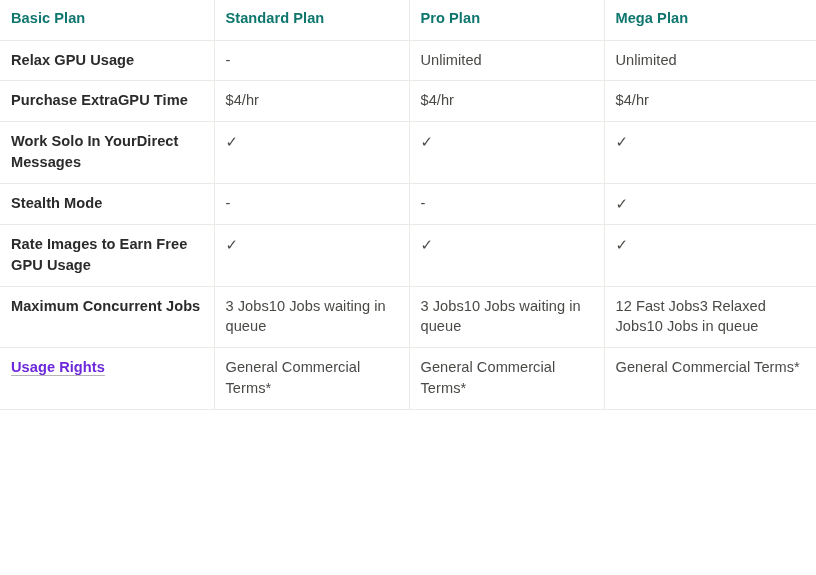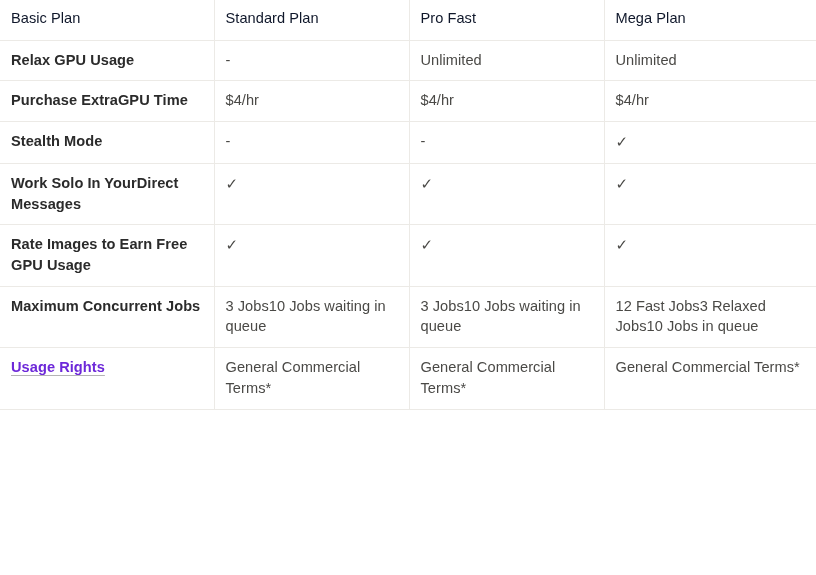--- a/index.html
+++ b/index.html
@@ -49,22 +49,22 @@
   }
 
   
   #pricing-table tr.header-row td {
     font-weight: 700;
     color: #2b2b2b;
     padding-top: 8px;
     padding-bottom: 11px;
   }
   #pricing-table tr.header-row td.plan-name {
-    font-weight: 400;
-    color: #0f172a;
+    font-weight: 700;
+    color: #0f766e;
   }
 
   
   #pricing-table td.value {
     font-weight: 400;
     color: #4a4946;
   }
 
   
   .mark-check {
@@ -94,45 +94,45 @@
   <colgroup>
     <col class="c0">
       <col class="c1">
       <col class="c2">
       <col class="c3">
   </colgroup>
   <tbody>
     <tr class="header-row">
       <td class="plan-name">Basic Plan</td>
       <td class="plan-name">Standard Plan</td>
-      <td class="plan-name">Pro Fast</td>
+      <td class="plan-name">Pro Plan</td>
       <td class="plan-name">Mega Plan</td>
     </tr>
       <tr>
         <td class="feature">Relax GPU Usage</td>
         <td class="value"><span class="mark-dash">-</span></td>
         <td class="value">Unlimited</td>
         <td class="value">Unlimited</td>
       </tr>
       <tr>
         <td class="feature">Purchase ExtraGPU Time</td>
         <td class="value">$4/hr</td>
         <td class="value">$4/hr</td>
         <td class="value">$4/hr</td>
       </tr>
       <tr>
+        <td class="feature">Work Solo In YourDirect Messages</td>
+        <td class="value"><span class="mark-check">✓</span></td>
+        <td class="value"><span class="mark-check">✓</span></td>
+        <td class="value"><span class="mark-check">✓</span></td>
+      </tr>
+      <tr>
         <td class="feature">Stealth Mode</td>
         <td class="value"><span class="mark-dash">-</span></td>
         <td class="value"><span class="mark-dash">-</span></td>
-        <td class="value"><span class="mark-check">✓</span></td>
-      </tr>
-      <tr>
-        <td class="feature">Work Solo In YourDirect Messages</td>
-        <td class="value"><span class="mark-check">✓</span></td>
-        <td class="value"><span class="mark-check">✓</span></td>
         <td class="value"><span class="mark-check">✓</span></td>
       </tr>
       <tr>
         <td class="feature">Rate Images to Earn Free GPU Usage</td>
         <td class="value"><span class="mark-check">✓</span></td>
         <td class="value"><span class="mark-check">✓</span></td>
         <td class="value"><span class="mark-check">✓</span></td>
       </tr>
       <tr>
         <td class="feature">Maximum Concurrent Jobs</td>

